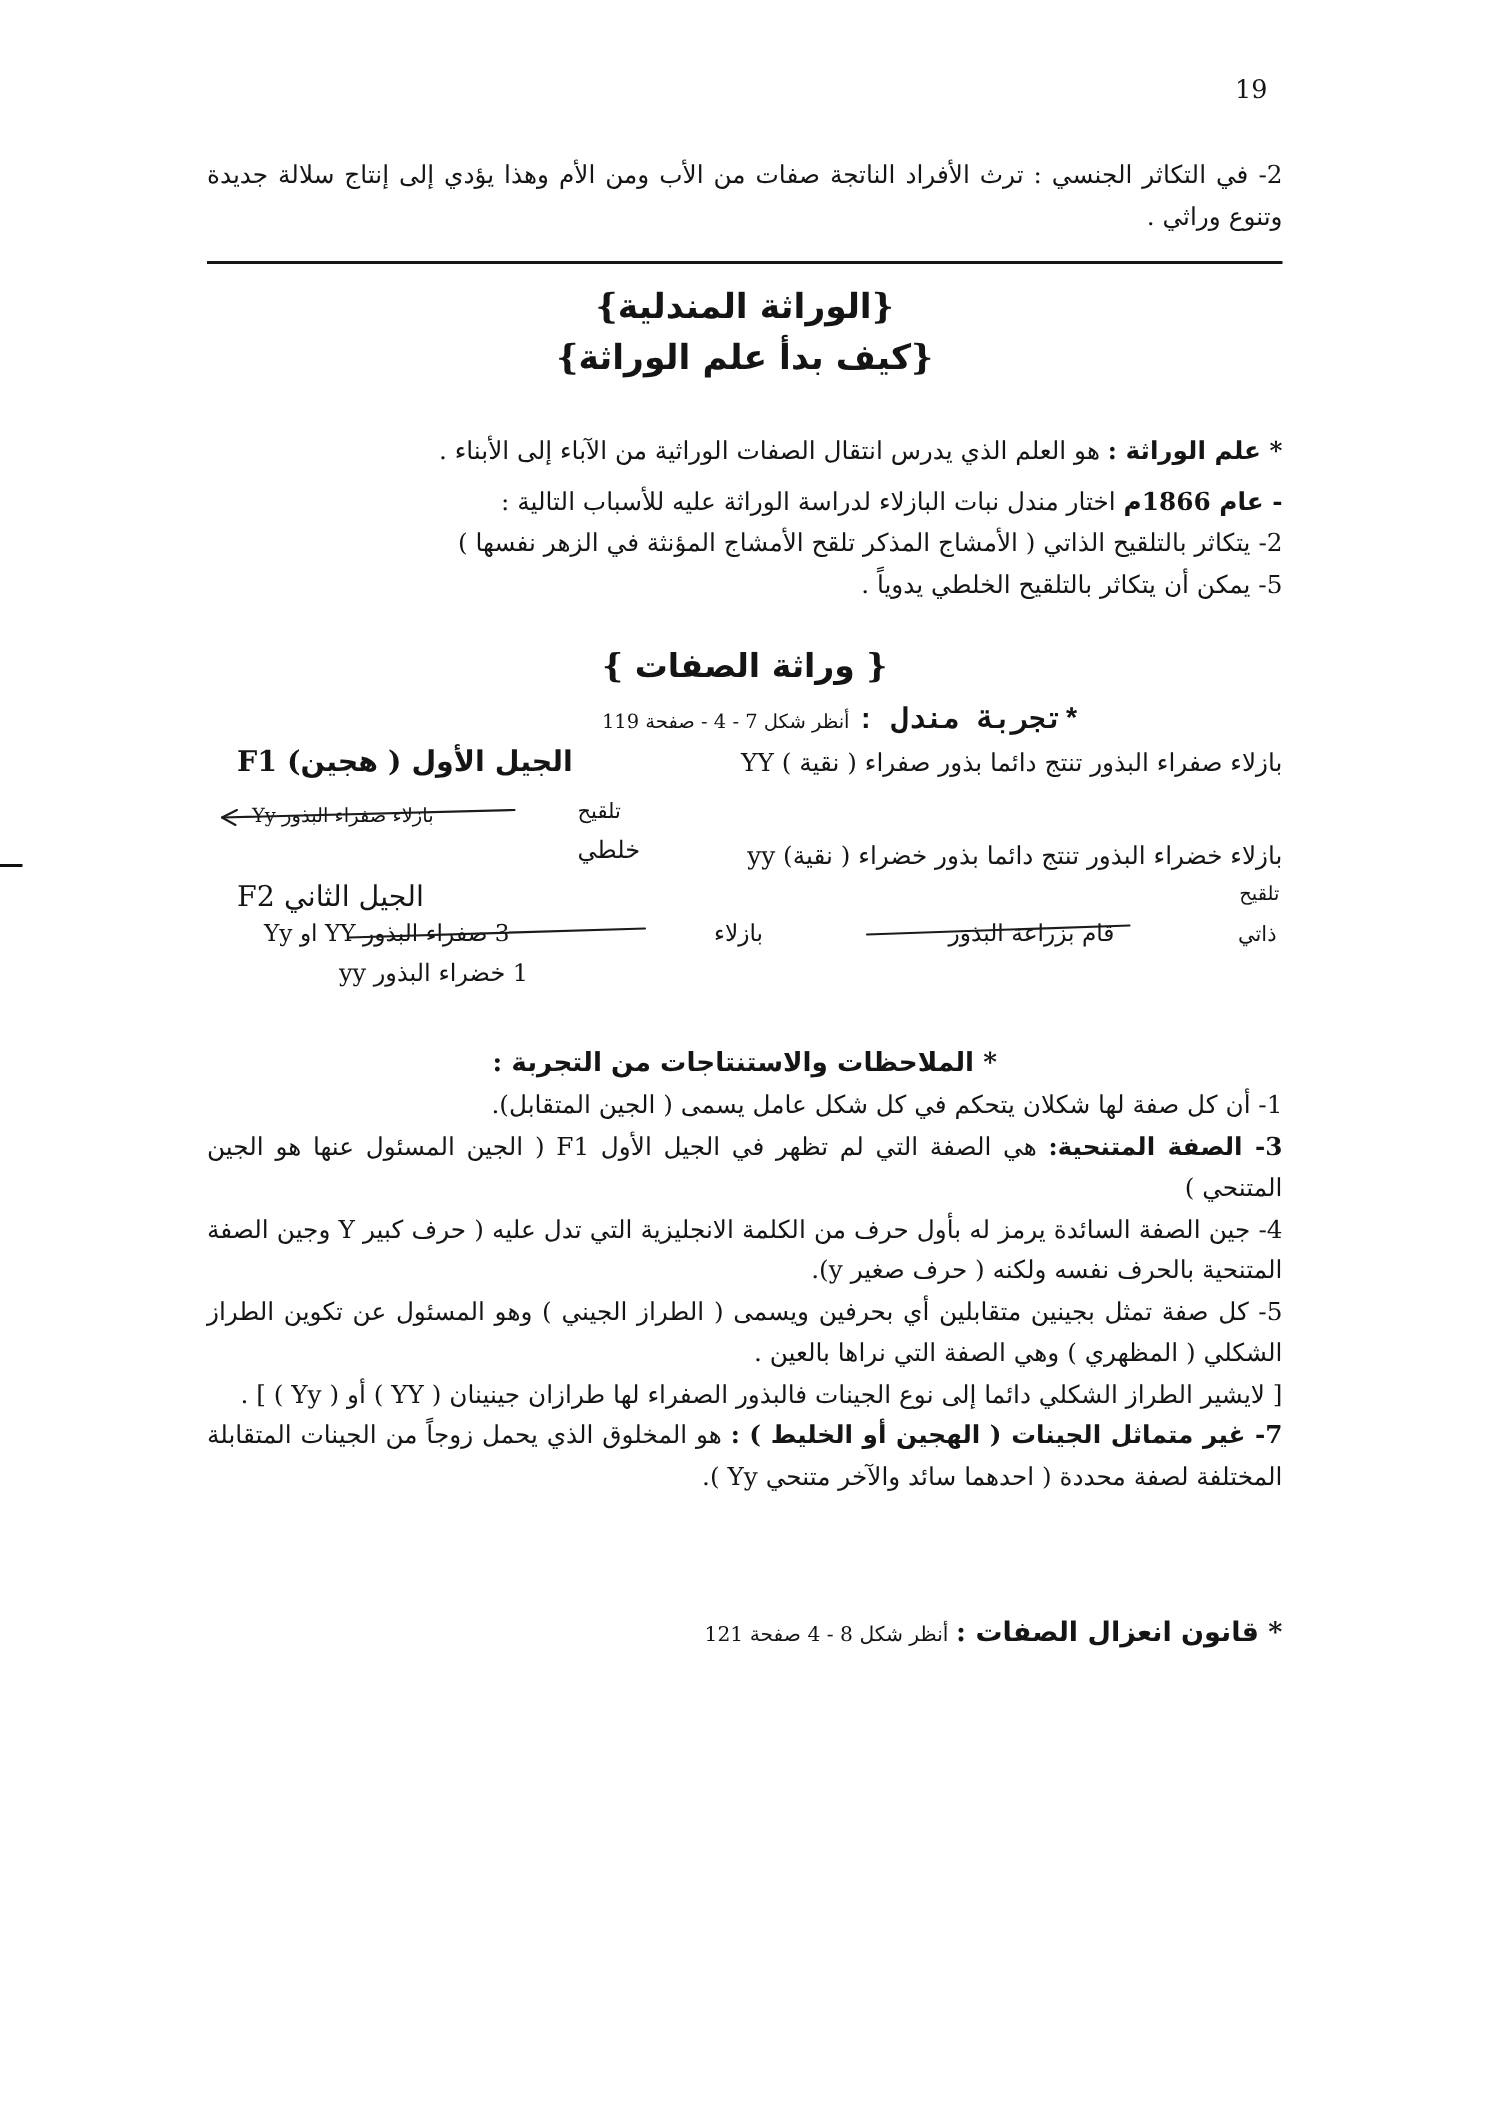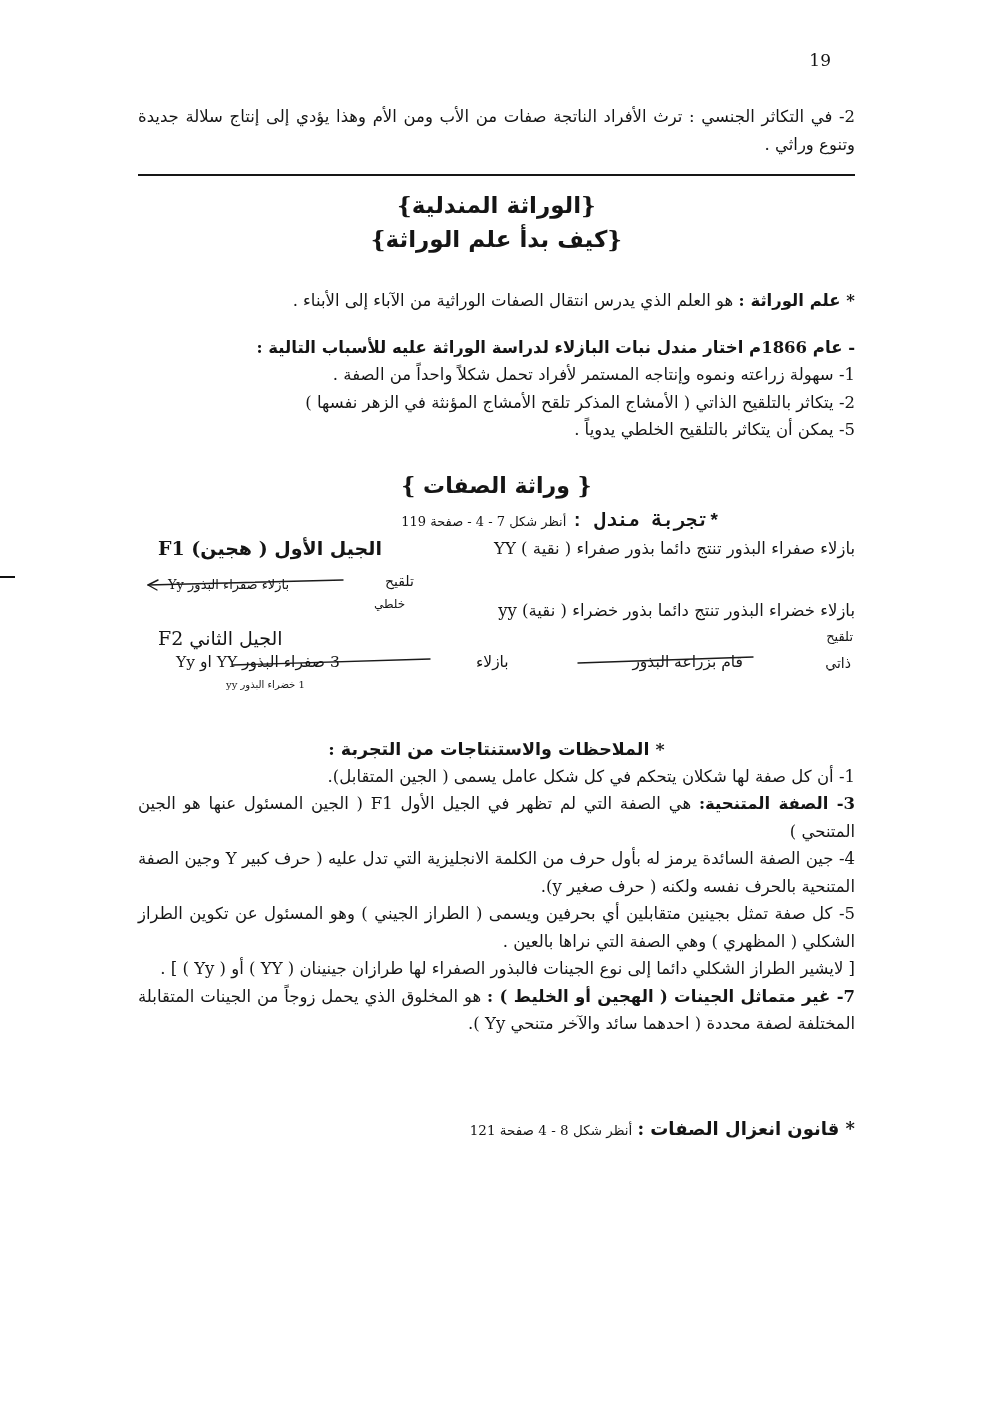--- a/index.html
+++ b/index.html
@@ -1,45 +1,45 @@
 <!DOCTYPE html>
 <html lang="ar"><head>
 <meta charset="utf-8">
 <style>
   html,body{margin:0;padding:0;background:#ffffff;}
   .page{position:relative;width:993px;height:1403px;background:#ffffff;overflow:hidden;
         font-family:"DejaVu Serif","DejaVu Sans",serif;color:#151515;}
-  .page-number{position:absolute;top:50px;right:162px;font-size:17px;}
+  .page-number{position:absolute;top:50px;right:148px;font-size:17px;}
   .margin-mark{position:absolute;left:0;top:576px;width:15px;height:0;border-top:2.5px solid #111;}
   .content{position:absolute;top:103px;right:138px;width:717px;direction:rtl;}
   .body-text{font-size:16.5px;line-height:27.5px;text-align:justify;margin:0;}
   .rule{border:none;border-top:2px solid #161616;height:0;margin:16px 0 0 0;}
   .h-main{font-size:23px;font-weight:bold;text-align:center;margin:13px 0 0 0;line-height:31px;}
   .h-sub{margin-top:3px;}
   .mt-def{margin-top:33px;}
-  .mt-sm{margin-top:19px;font-weight:bold;}
+  .mt-sm{margin-top:6px;}
   .h-traits{font-size:22px;font-weight:bold;text-align:center;margin:26px 0 0 0;line-height:30px;}
   .experiment-line{margin:8px 135px 0 0;text-align:right;line-height:26px;}
   .exp-lead{font-size:19px;font-weight:bold;font-family:Liberation Mono, monospace;}
   .ref-small{font-size:13px;}
   .diagram{position:relative;height:190px;margin-top:2px;}
   .d-abs{position:absolute;white-space:nowrap;direction:rtl;}
   .d-yellow{top:2px;right:0;font-size:16.5px;}
   .d-f1{top:0;left:20px;font-size:19px;font-weight:bold;}
   .d-crossnote{top:40px;left:30px;font-size:13px;}
   .d-cw1{top:36px;left:247px;font-size:14px;}
-  .d-cw2{top:60px;left:236px;font-size:12px;}
+  .d-cw2{top:60px;left:247px;font-size:16px;}
   .d-green{top:64px;right:0;font-size:16.5px;}
   .d-f2{top:90px;left:20px;font-size:19px;font-weight:normal;}
   .d-sw1{top:92px;right:2px;font-size:13px;}
   .d-sw2{top:118px;right:4px;font-size:14px;}
   .d-planted{top:116px;right:112px;font-size:15.5px;}
   .d-peas{top:116px;left:338px;font-size:15.5px;}
   .d-yratio{top:116px;left:38px;font-size:15.5px;}
-  .d-gratio{top:142px;left:88px;font-size:10px;}
+  .d-gratio{top:142px;left:88px;font-size:16px;}
   .strokes{position:absolute;left:0;top:0;width:717px;height:190px;pointer-events:none;}
   .strokes path{stroke:#1b1b1b;stroke-width:1.4;fill:none;stroke-linecap:round;}
   .obs-title{font-size:17.5px;font-weight:bold;margin:8px 0 0 0;line-height:28px;text-align:center;}
   .law-line{margin:78px 0 0 0;text-align:right;line-height:26px;}
   .law-lead{font-size:18px;font-weight:bold;}
   .ref-small2{font-size:13.5px;}
 </style>
 </head>
 <body>
 
@@ -54,21 +54,20 @@
 
     <div class="rule"></div>
 
     <div class="h-main">{الوراثة المندلية}</div>
     <div class="h-main h-sub">{كيف بدأ علم الوراثة}</div>
 
     <p class="body-text mt-def"><b>* علم الوراثة :</b><span> هو العلم الذي يدرس انتقال الصفات الوراثية من الآباء إلى الأبناء .</span></p>
 
     <p class="body-text mt-sm"><b>- عام 1866م</b><span> اختار مندل نبات البازلاء لدراسة الوراثة عليه للأسباب التالية :</span></p>
 
-    <p class="body-text">1- سهولة زراعته ونموه وإنتاجه المستمر لأفراد تحمل شكلاً واحداً من الصفة .</p>
     <p class="body-text">2- يتكاثر بالتلقيح الذاتي ( الأمشاج المذكر تلقح الأمشاج المؤنثة في الزهر نفسها )</p>
     <p class="body-text">5- يمكن أن يتكاثر بالتلقيح الخلطي يدوياً .</p>
 
     <div class="h-traits">{ وراثة الصفات }</div>
 
     <p class="experiment-line"><b class="exp-lead">*تجربة مندل :</b> <span class="ref-small">أنظر شكل 7 - 4 - صفحة 119</span></p>
 
     <div class="diagram">
       <div class="d-abs d-yellow">بازلاء صفراء البذور تنتج دائما بذور صفراء ( نقية ) YY</div>
       <div class="d-abs d-f1">الجيل الأول ( هجين) F1</div>

